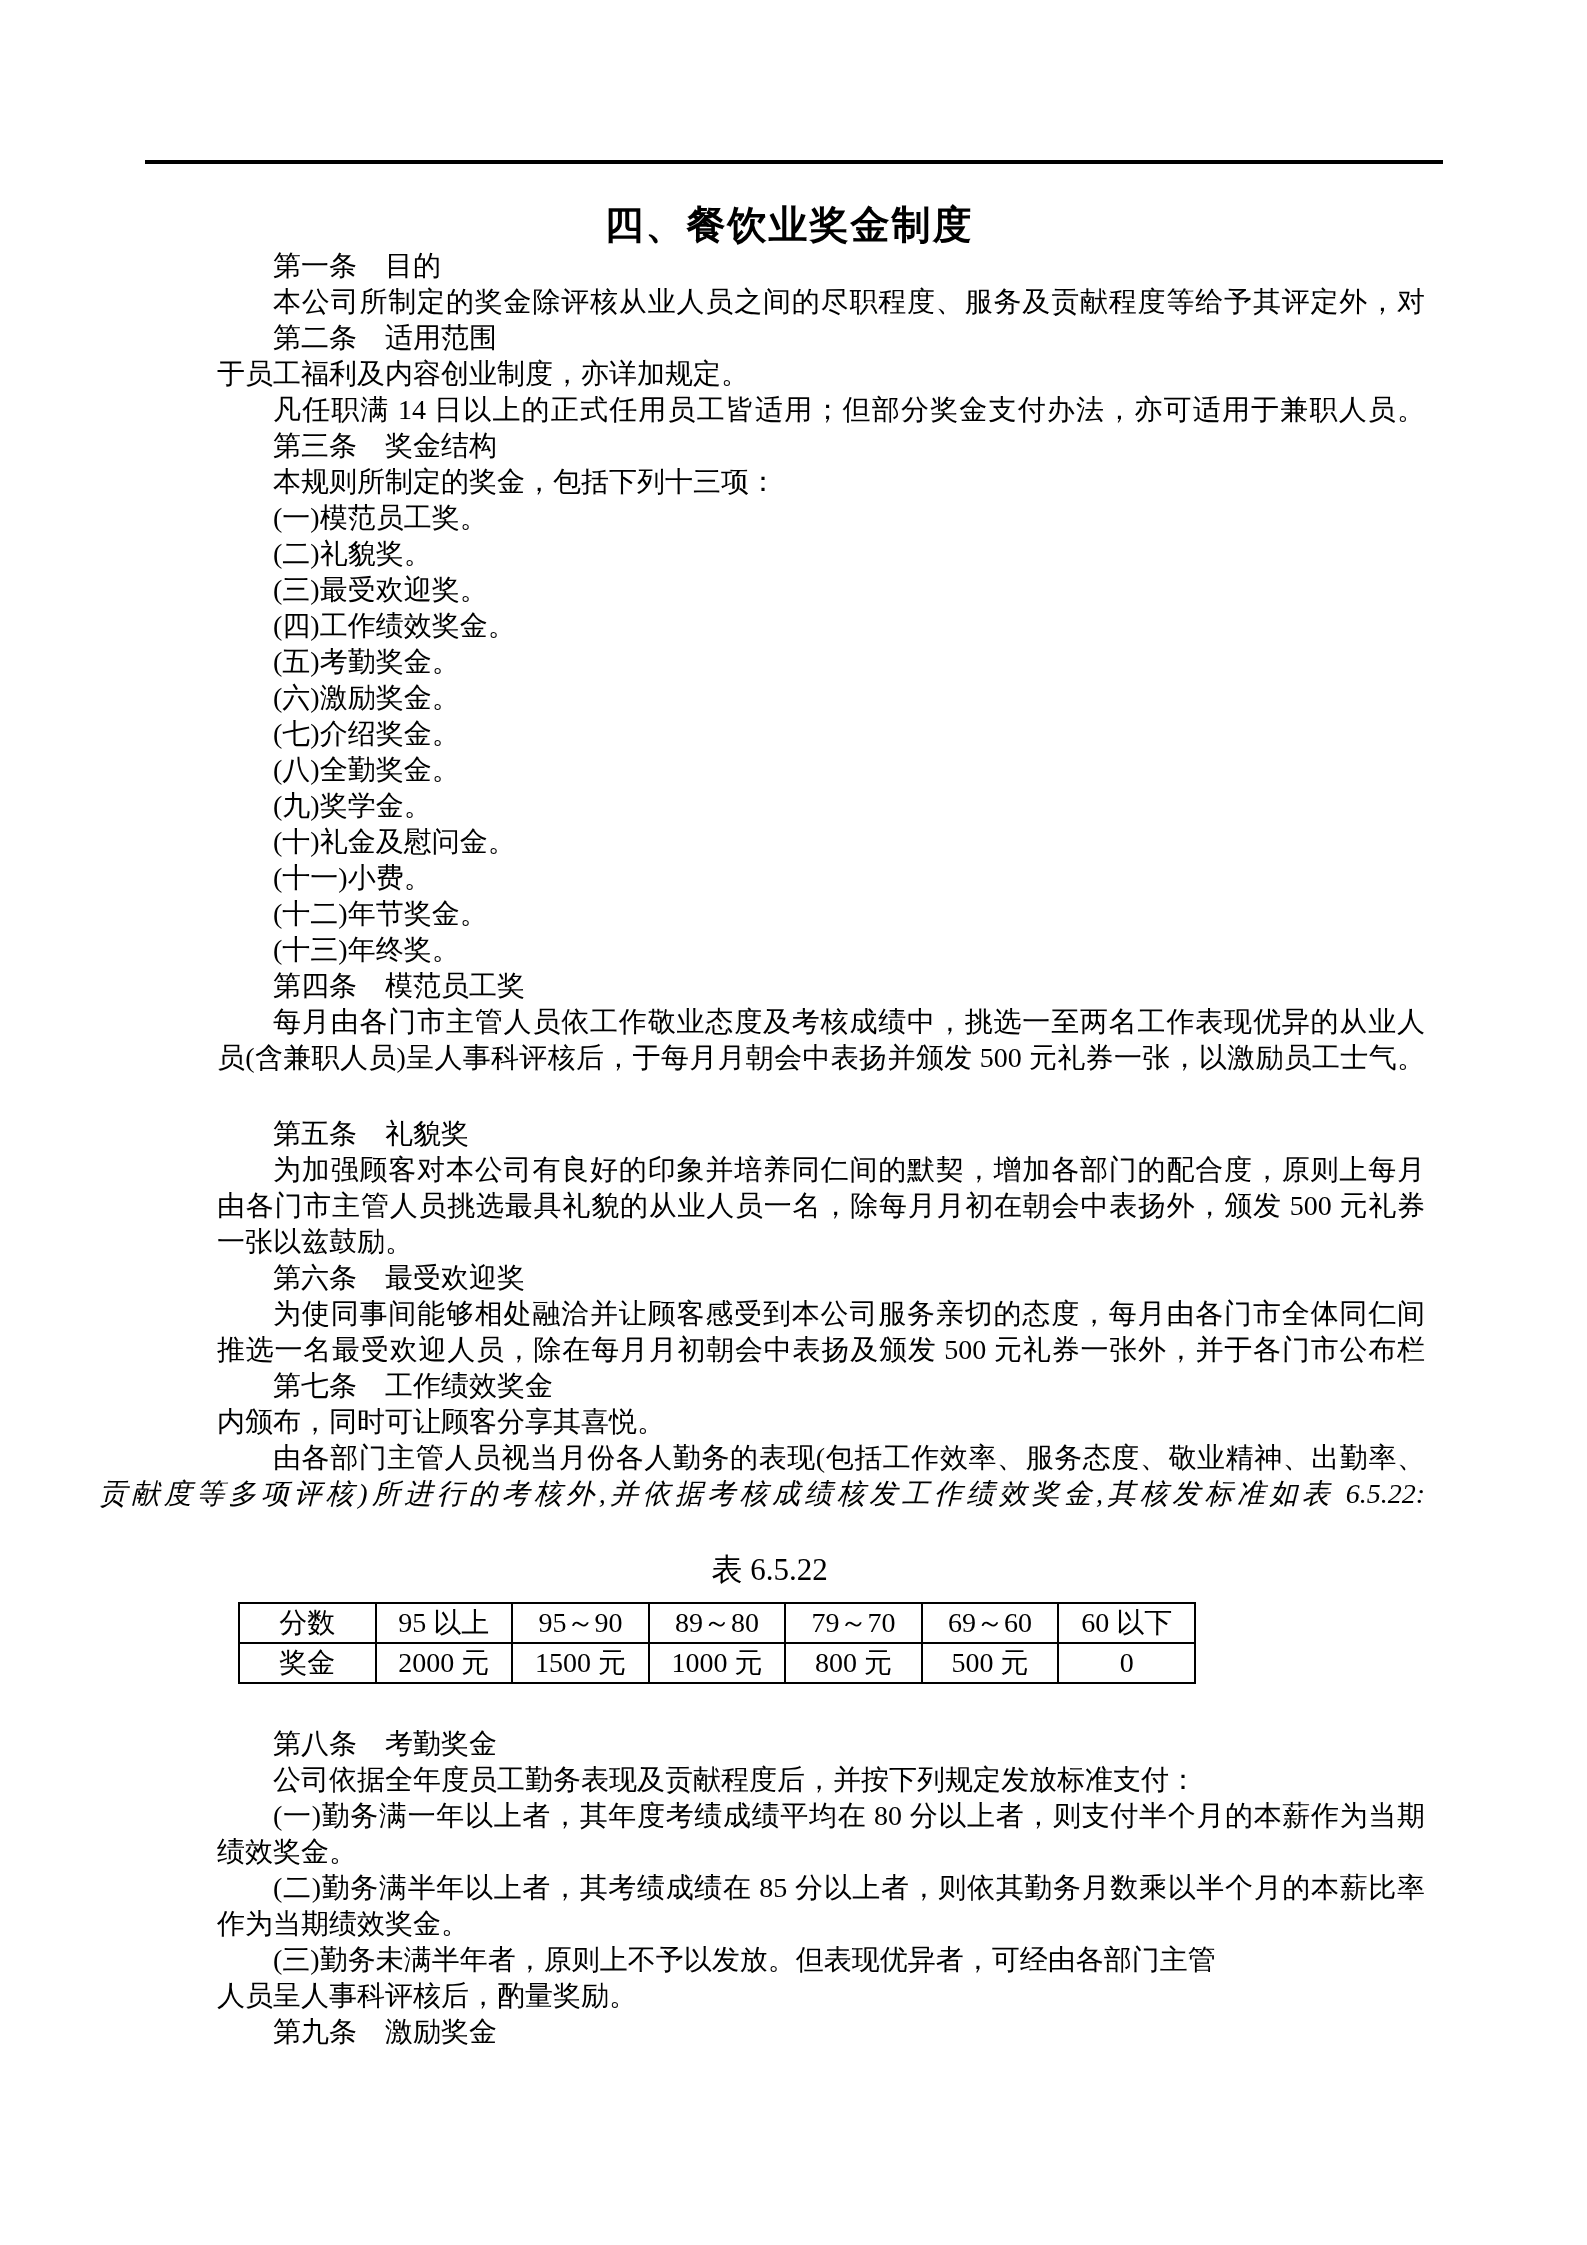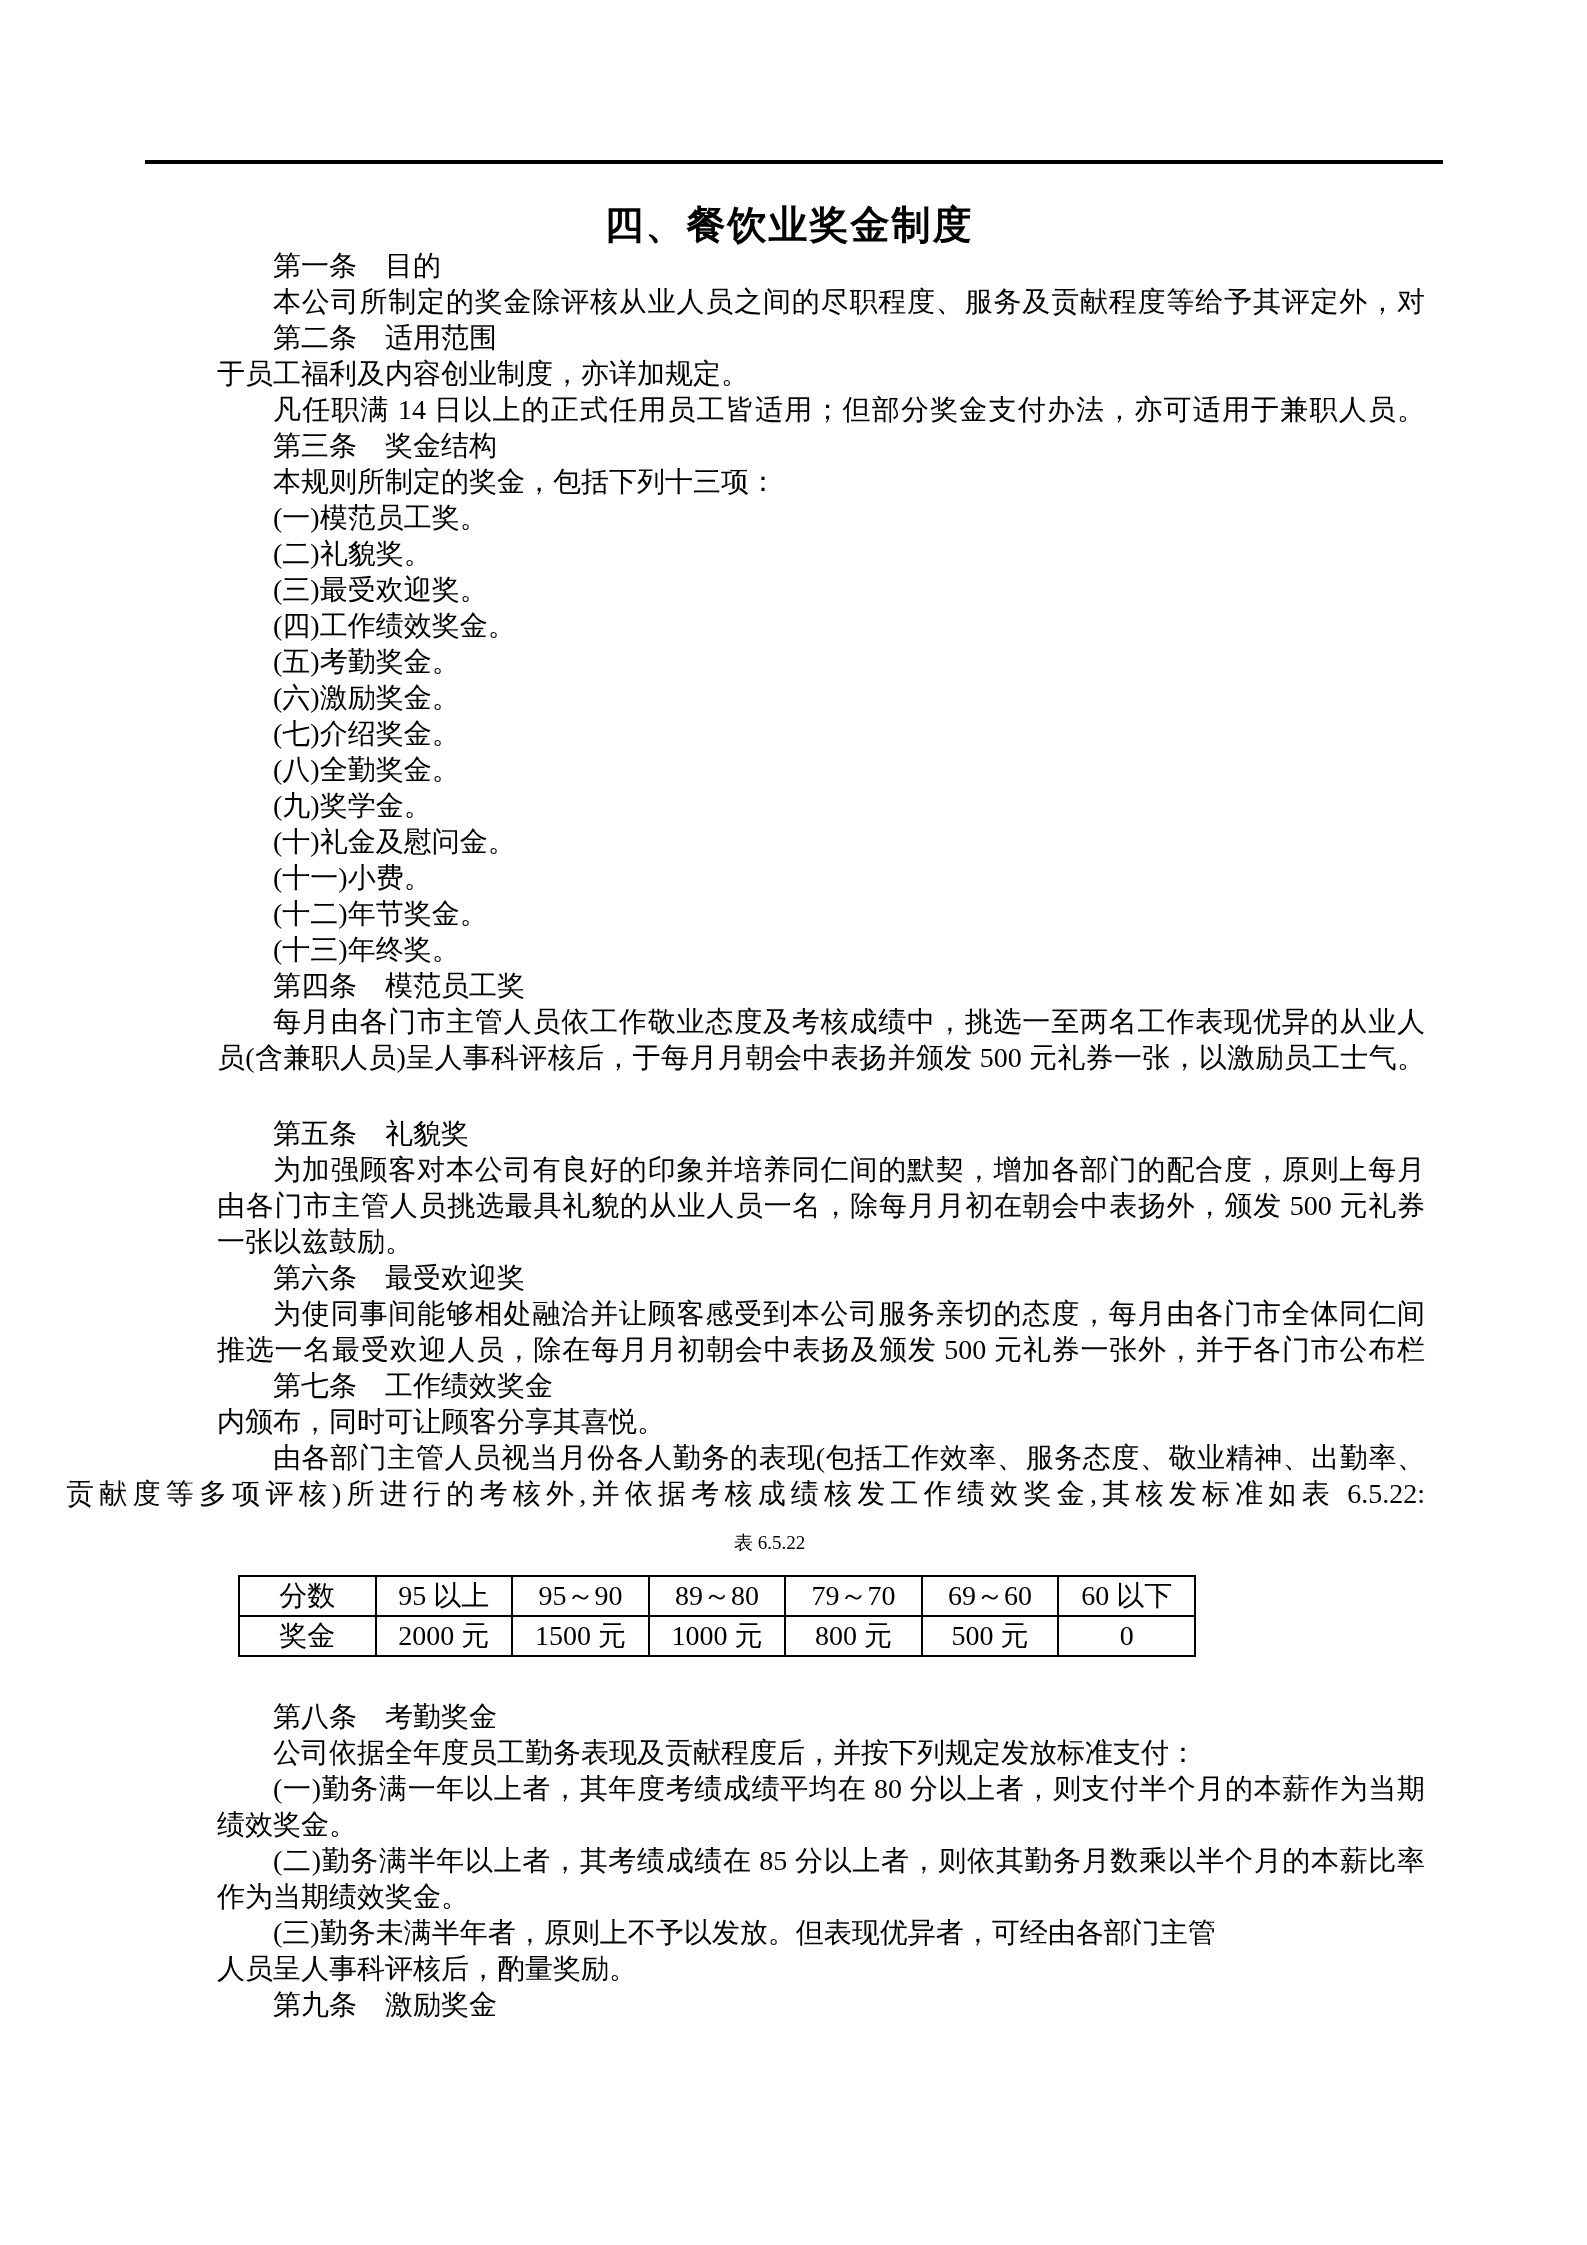--- a/index.html
+++ b/index.html
@@ -17,26 +17,26 @@
     font-family:"Liberation Sans", sans-serif; color:#000000;
     letter-spacing:2px;
   }
   .content {
     position:absolute; left:0; top:248px; width:1425px;
     font-family:"Liberation Serif", serif; font-size:28px; color:#000000;
   }
   .line { height:36px; line-height:36px; white-space:nowrap; }
   .line.margin  { padding-left:217px; }
   .line.indent  { padding-left:273px; }
-  .line.outdent { padding-left:66px; }
+  .line.outdent { padding-left:99px;font-style:italic; }
   .line.fill { text-align:justify; text-align-last:justify; }
   .line.spacer { height:40px; }
   .caption {
-    height:36px; line-height:36px; margin-top:13px; padding-left:114px;
-    text-align:center; font-size:19px;
+    height:36px; line-height:36px; margin-top:40px; padding-left:114px;
+    text-align:center; font-size:31px;
   }
   table.bonus-table {
     border-collapse:collapse; table-layout:fixed;
     margin:14px 0 0 238px; width:958px;
     font-family:"Liberation Serif", serif;
   }
   table.bonus-table td {
     border:2px solid #000000; height:37px; padding:0;
     text-align:center; vertical-align:middle; font-size:28px;
     white-space:nowrap; overflow:hidden;

